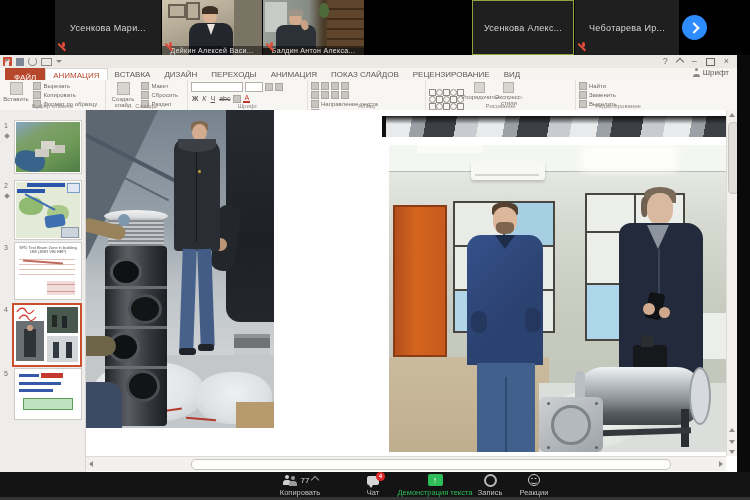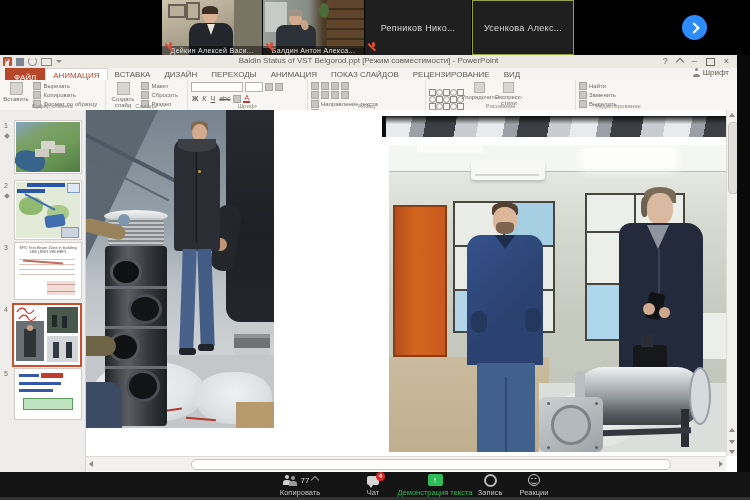--- a/index.html
+++ b/index.html
@@ -114,20 +114,27 @@
   .smileicon::after{content:"";position:absolute;left:2px;top:4px;width:5.5px;height:3.5px;border-bottom:1.5px solid #c9c9c9;border-radius:50%;}
   .taskstrip{position:absolute;left:0;top:497px;width:750px;height:3px;background:#343434;}
 </style>
 </head>
 <body>
 
 <div class="screen">
 
   <div class="filmstrip">
 
+    <div class="tile dark" style="left:55px;width:106px;">
+      <span class="pname">Усенкова Мари...</span>
+      <span class="mic">
+          <i></i>
+          <u></u>
+        </span>
+    </div>
 
     <div class="tile" style="left:162px;width:100px;background:linear-gradient(160deg,#cfc4ae,#9d9480 70%,#8a816e);">
       <span class="ab" style="left:6px;top:4px;width:14px;height:10px;border:2px solid #6b6152;background:#b9af9a;"></span>
       <span class="ab" style="left:24px;top:2px;width:10px;height:14px;border:2px solid #6b6152;background:#b9af9a;"></span>
       <span class="ab" style="left:72px;top:0;width:28px;height:55px;background:#7a7464;"></span>
       <span class="ab" style="left:41px;top:9px;width:14px;height:15px;border-radius:50%;background:#d9b193;"></span>
       <span class="ab" style="left:40px;top:6px;width:16px;height:8px;border-radius:50% 50% 0 0;background:#3d2f26;"></span>
       <span class="ab" style="left:27px;top:23px;width:44px;height:32px;border-radius:10px 10px 0 0;background:#23262c;"></span>
       <span class="ab" style="left:45px;top:24px;width:8px;height:11px;background:#e8e4da;clip-path:polygon(0 0,100% 0,50% 100%);"></span>
       <span class="pname overlay">Дейкин Алексей Васи...</span>
@@ -146,49 +153,48 @@
       <span class="ab" style="left:13px;top:25px;width:40px;height:26px;border-radius:8px 8px 0 0;background:#2c3138;"></span>
       <span class="ab" style="left:38px;top:20px;width:7px;height:10px;border-radius:40%;background:#caa184;transform:rotate(-20deg);"></span>
       <span class="ab" style="left:0;top:48px;width:101px;height:7px;background:#3a332c;"></span>
       <span class="pname overlay">Балдин Антон Алекса...</span>
       <span class="mic">
           <i></i>
           <u></u>
         </span>
     </div>
 
-    <div class="tile dark" style="left:365px;width:106px;">
-      <span class="pname">Репников Нико...</span>
+
+    <div class="tile dark active" style="left:472px;width:102px;">
+      <span class="pname">Усенкова Алекс...</span>
+    </div>
+
+    <div class="tile dark" style="left:575px;width:104px;">
+      <span class="pname">Чеботарева Ир...</span>
       <span class="mic">
           <i></i>
           <u></u>
         </span>
     </div>
-
-    <div class="tile dark active" style="left:472px;width:102px;">
-      <span class="pname">Усенкова Алекс...</span>
-    </div>
-
 
     <div class="next-btn">
         <span class="chev-r"></span>
       </div>
   </div>
 
   <div class="pptwin">
 
     <div class="ppt-titlebar">
       <span class="qat">
         <span class="ppticon">P</span>
         <span class="saveicon"></span>
         <span class="undoicon"></span>
         <span class="showicon"></span>
         <span class="qcaret"></span>
       </span>
-      <span class="ppt-title">Baldin Status of VST Belgorod.ppt [Режим совместимости] - PowerPoint</span>
       <span class="winctl">
         <span>?</span>
         <span class="chev-u"></span>
         <span>–</span>
         <span class="boxctl"></span>
         <span>×</span>
       </span>
     </div>
 
     <div class="ppt-tabs">

